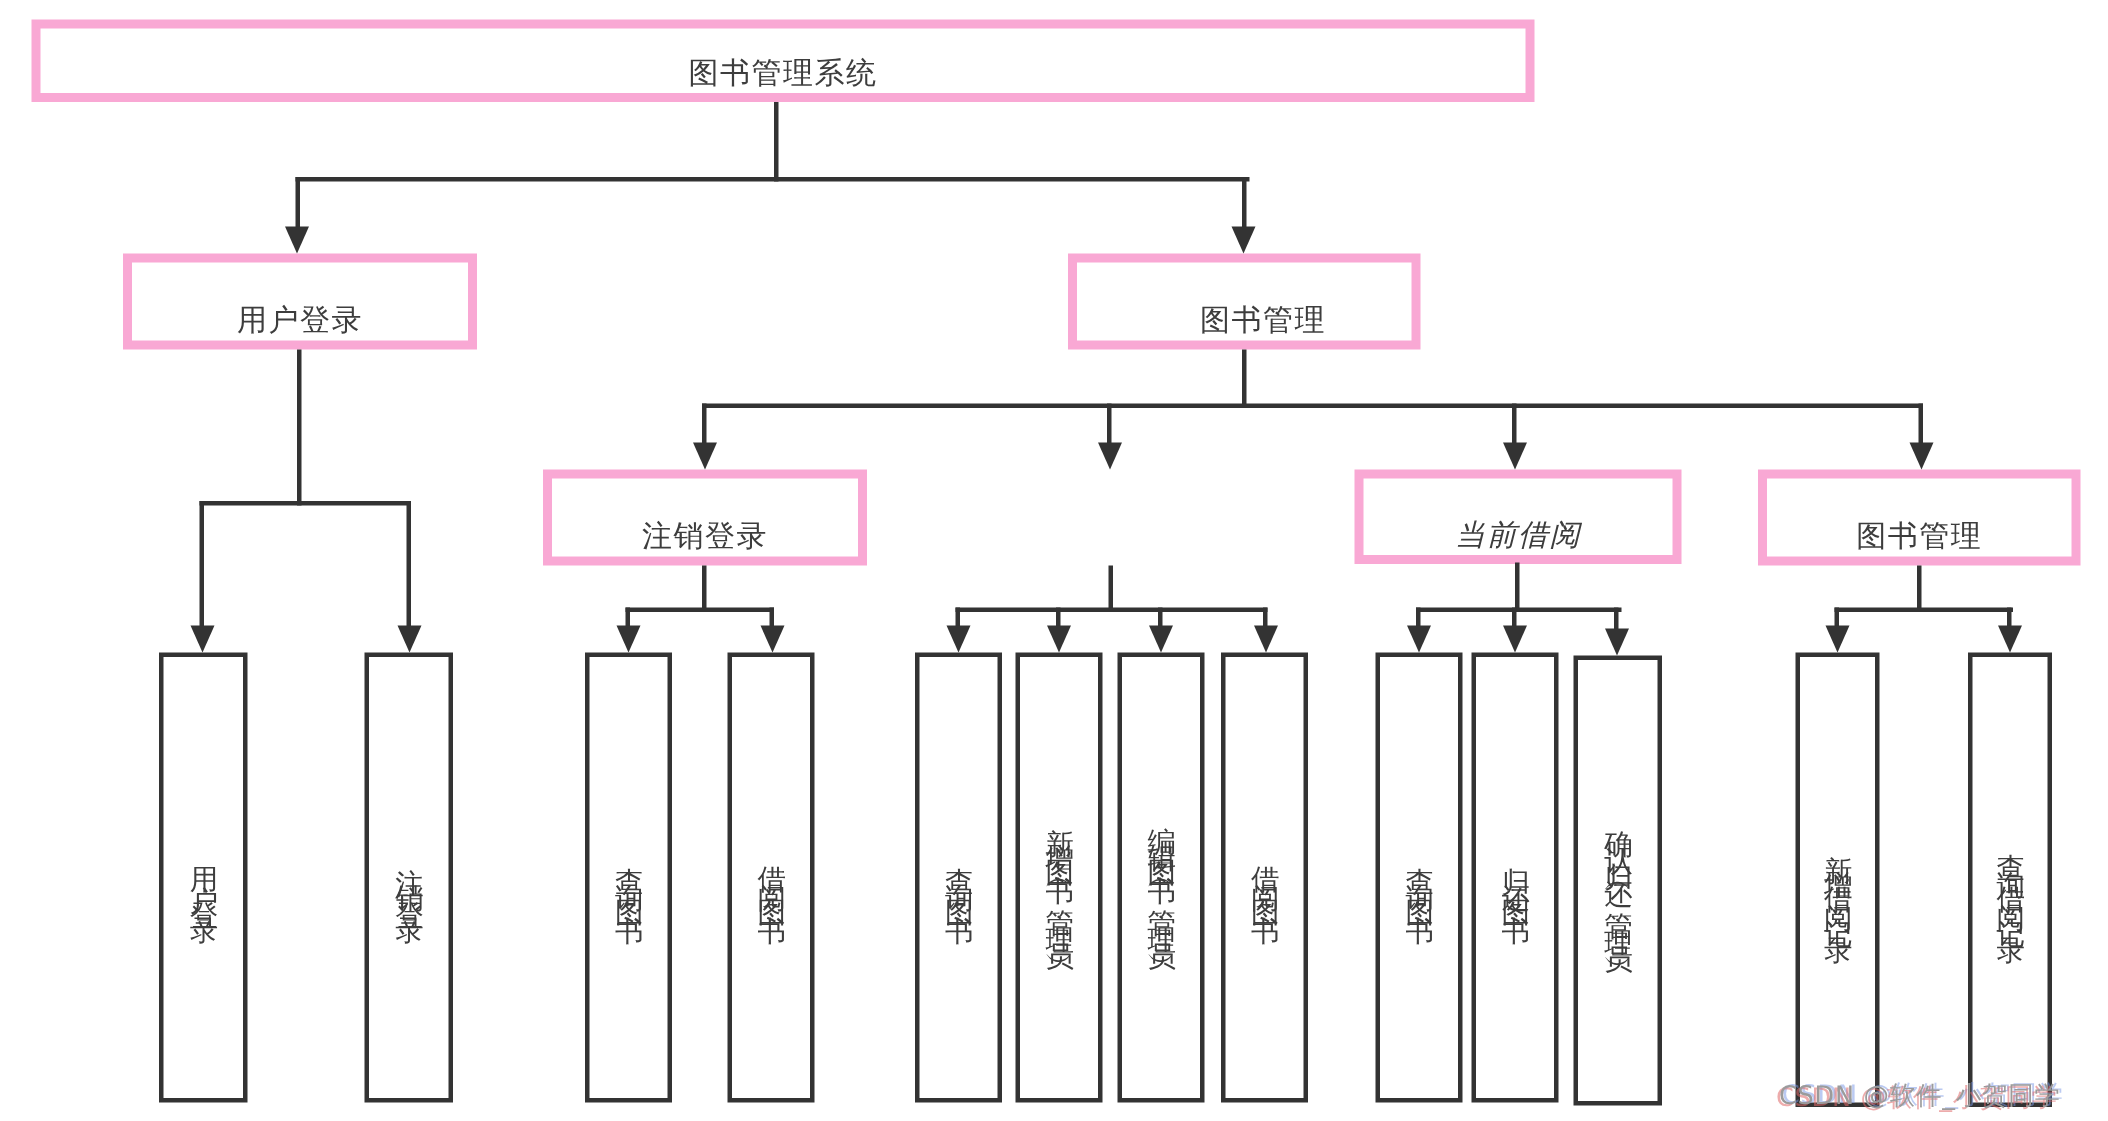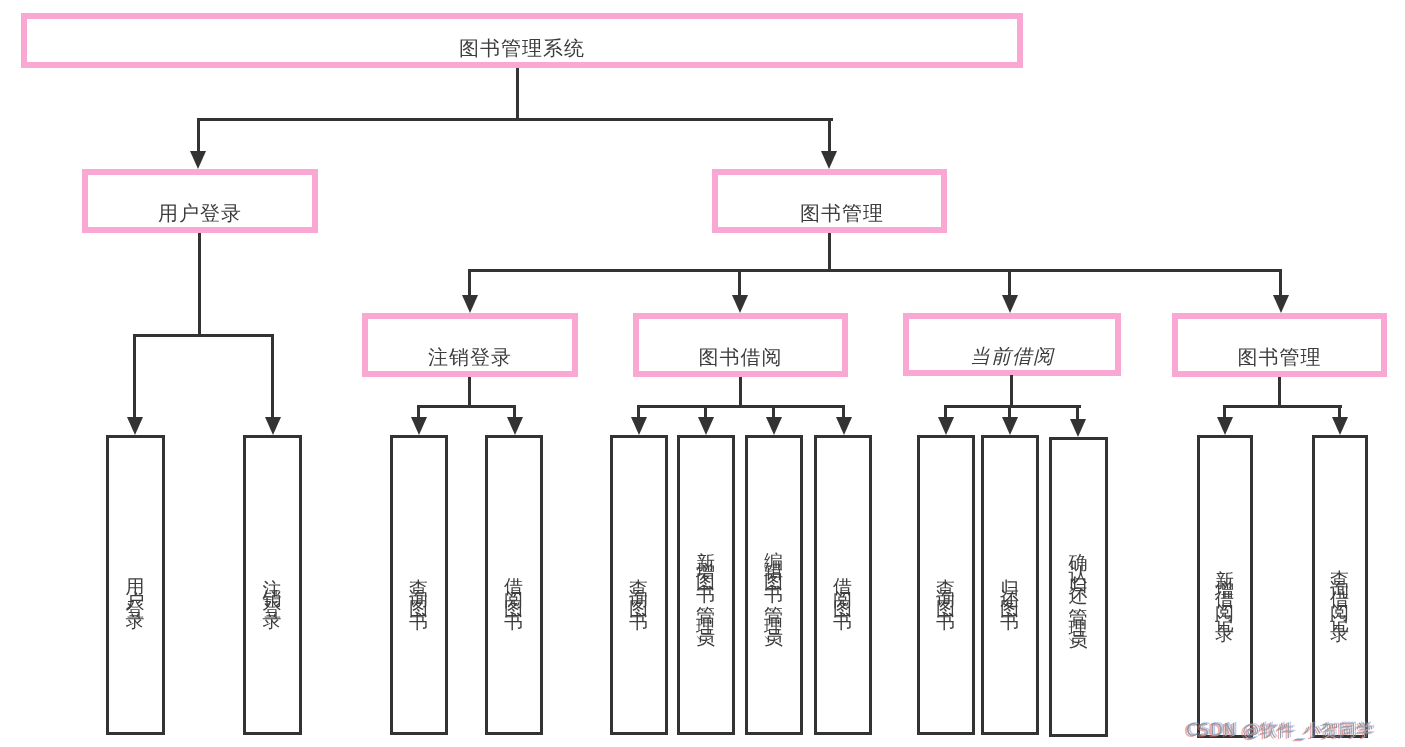--- a/index.html
+++ b/index.html
@@ -43,23 +43,20 @@
 
   <div class="hbox" style="left:82px;top:169px;width:236px;height:64px;">
     <span>用户登录</span>
   </div>
   <div class="hbox" style="left:712px;top:169px;width:235px;height:64px;padding-left:25px;">
     <span>图书管理</span>
   </div>
 
   <div class="hbox" style="left:362px;top:313px;width:216px;height:64px;">
     <span>注销登录</span>
-  </div>
-  <div class="hbox" style="left:633px;top:313px;width:215px;height:64px;">
-    <span>图书借阅</span>
   </div>
   <div class="hbox" style="left:903px;top:313px;width:218px;height:63px;font-style:italic;">
     <span>当前借阅</span>
   </div>
   <div class="hbox" style="left:1172px;top:313px;width:215px;height:64px;">
     <span>图书管理</span>
   </div>
 
   <div class="vbox" style="left:106px;top:435px;width:59px;height:300px;">
     <span class="vtext">用户登录</span>

